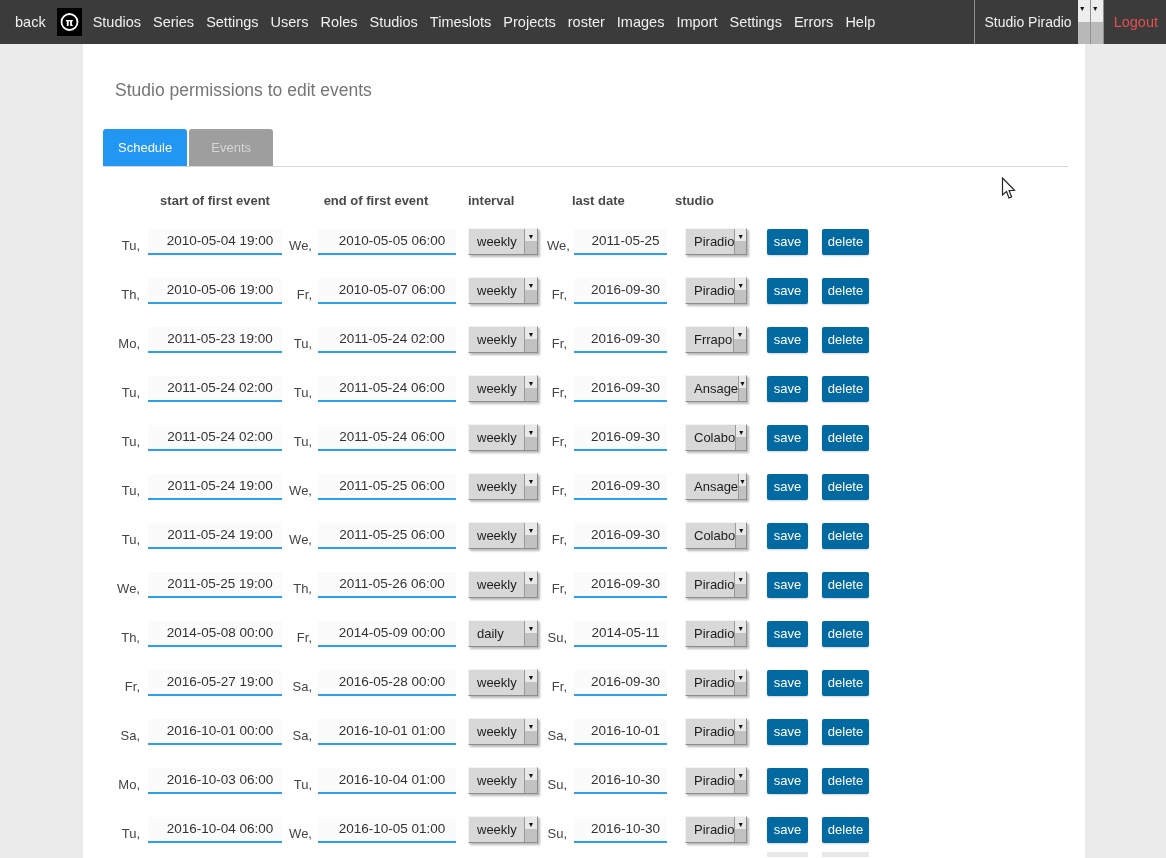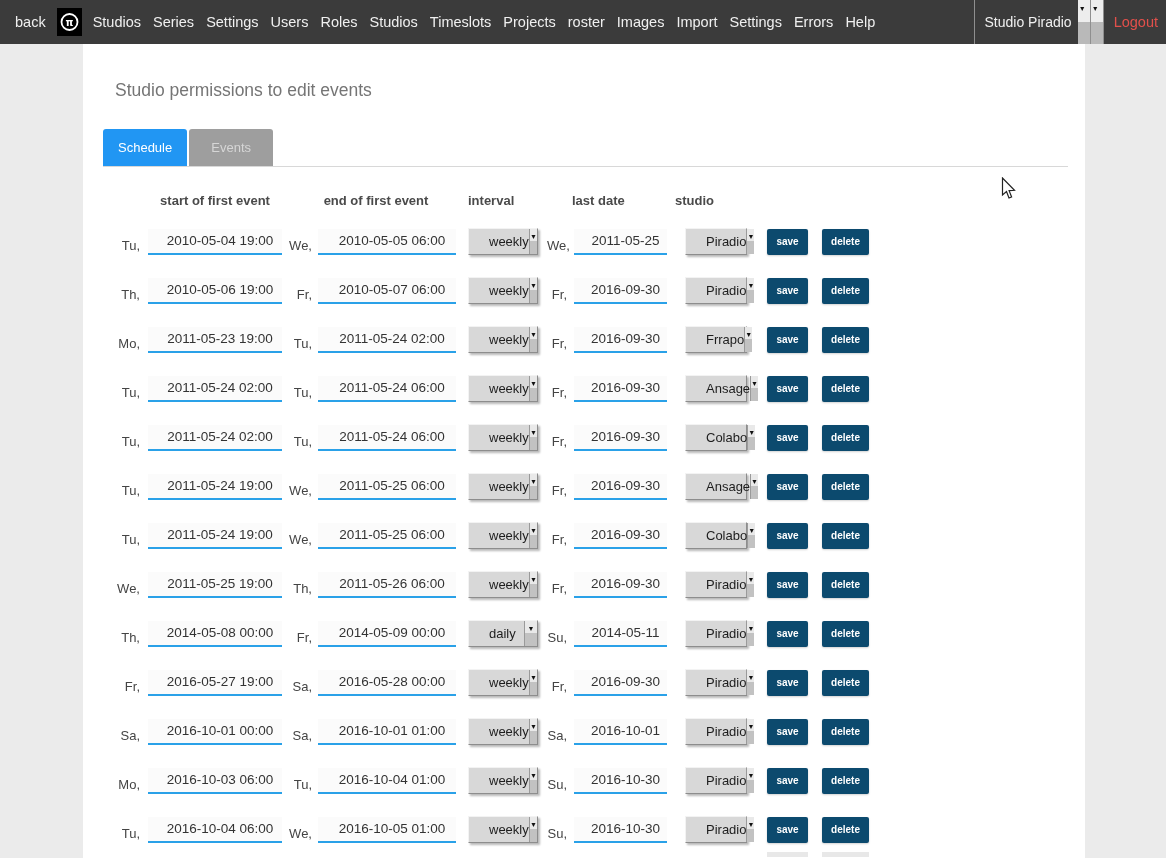--- a/index.html
+++ b/index.html
@@ -53,30 +53,30 @@
   .tin { height:26px; background:#fbfbfb; border:none;
     border-bottom:2px solid #2aa1e8; font-family:"Liberation Sans",sans-serif;
     font-size:13.5px; color:#333; padding:0 0 0 10px; outline:none;text-align:center; }
   .in1 { width:134px; margin-right:6px; }
   .in2 { width:138px; margin-right:12px; }
   .in3 { width:93px;  margin-right:18px; }
   .sel { height:27px; background:#d8d8d8; display:flex; align-items:stretch;
     border-top:1px solid #f3f3f3; border-left:1px solid #f3f3f3;
     border-right:1px solid #8d8d8d; border-bottom:1px solid #8d8d8d;
     box-shadow:2px 2px 2px rgba(0,0,0,0.28); cursor:pointer; }
-  .sel-label { flex:1; display:flex; align-items:center; padding-left:20px;
+  .sel-label { flex:1; display:flex; align-items:center; padding-left:8px;
     font-size:13px; color:#1d1d1d; }
   .sel-arrow { width:13px; border-left:1px solid #9a9a9a;
     background:linear-gradient(#e9e9e9 0 12px,#c2c2c2 12px 100%);
     font-size:7px; color:#111; text-align:center; padding-top:4px; }
   .sel.interval { width:70px; margin-right:9px; }
   .sel.studio   { width:62px; margin-right:20px; }
-  .btn { height:26px; border:none; border-radius:2px; background:#0c4a6e;
-    color:#fff; font-family:"Liberation Sans",sans-serif; font-size:10px;
-    cursor:pointer; box-shadow:0 1px 2px rgba(0,0,0,0.18);font-weight:bold; }
+  .btn { height:26px; border:none; border-radius:2px; background:#0369a1;
+    color:#fff; font-family:"Liberation Sans",sans-serif; font-size:13px;
+    cursor:pointer; box-shadow:0 1px 2px rgba(0,0,0,0.18); }
   .btn.save { width:41px; margin-right:14px; }
   .btn.delete { width:47px; }
 
   .next-row-sliver { position:absolute; height:5px; top:808px; background:#e8e8e8; }
   .sliver-save { left:684px; width:41px; }
   .sliver-delete { left:739px; width:47px; }
 
   .cursor { position:absolute; left:1001px; top:177px; z-index:50; pointer-events:none; }
 </style>
 </head>

